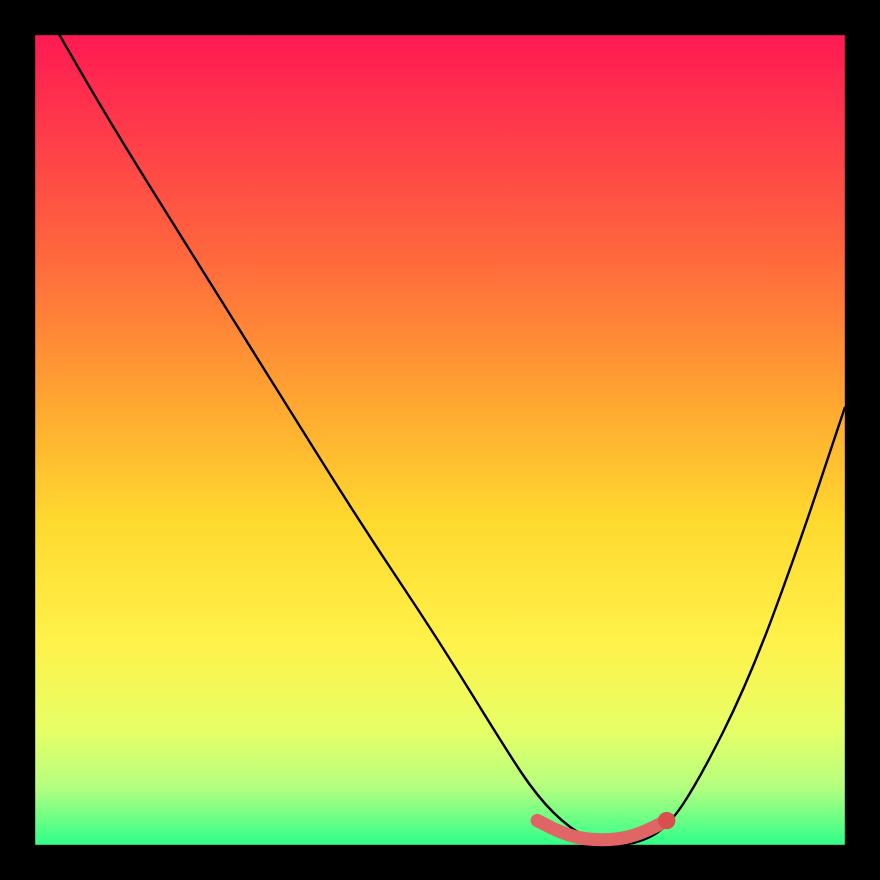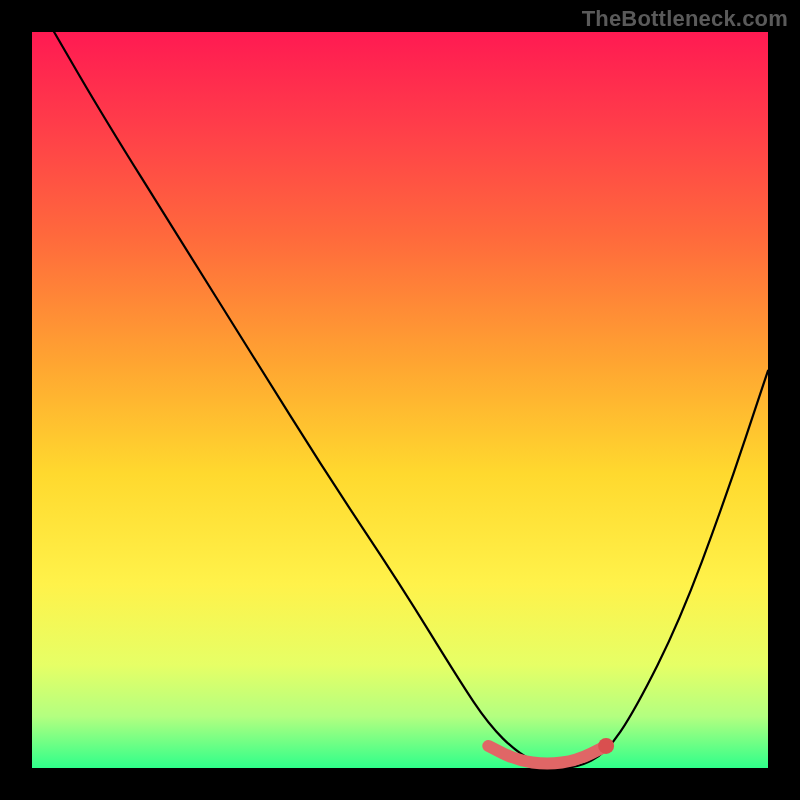--- a/index.html
+++ b/index.html
@@ -30,21 +30,20 @@
   svg {
     position: absolute;
     top: 0;
     left: 0;
   }
 </style>
 </head>
 <body>
 
 <div class="frame">
-  <div class="watermark">TheBottleneck.com</div>
   <svg id="chart-svg" width="800" height="800" viewBox="0 0 800 800">
       <defs>
         <linearGradient id="bg-grad" x1="0" y1="0" x2="0" y2="1">
           <stop offset="0%" stop-color="#ff1a52"></stop>
           <stop offset="12%" stop-color="#ff3b4a"></stop>
           <stop offset="28.000000000000004%" stop-color="#ff6a3c"></stop>
           <stop offset="45%" stop-color="#ffa531"></stop>
           <stop offset="60%" stop-color="#ffd92e"></stop>
           <stop offset="75%" stop-color="#fff24a"></stop>
           <stop offset="86%" stop-color="#e6ff66"></stop>

